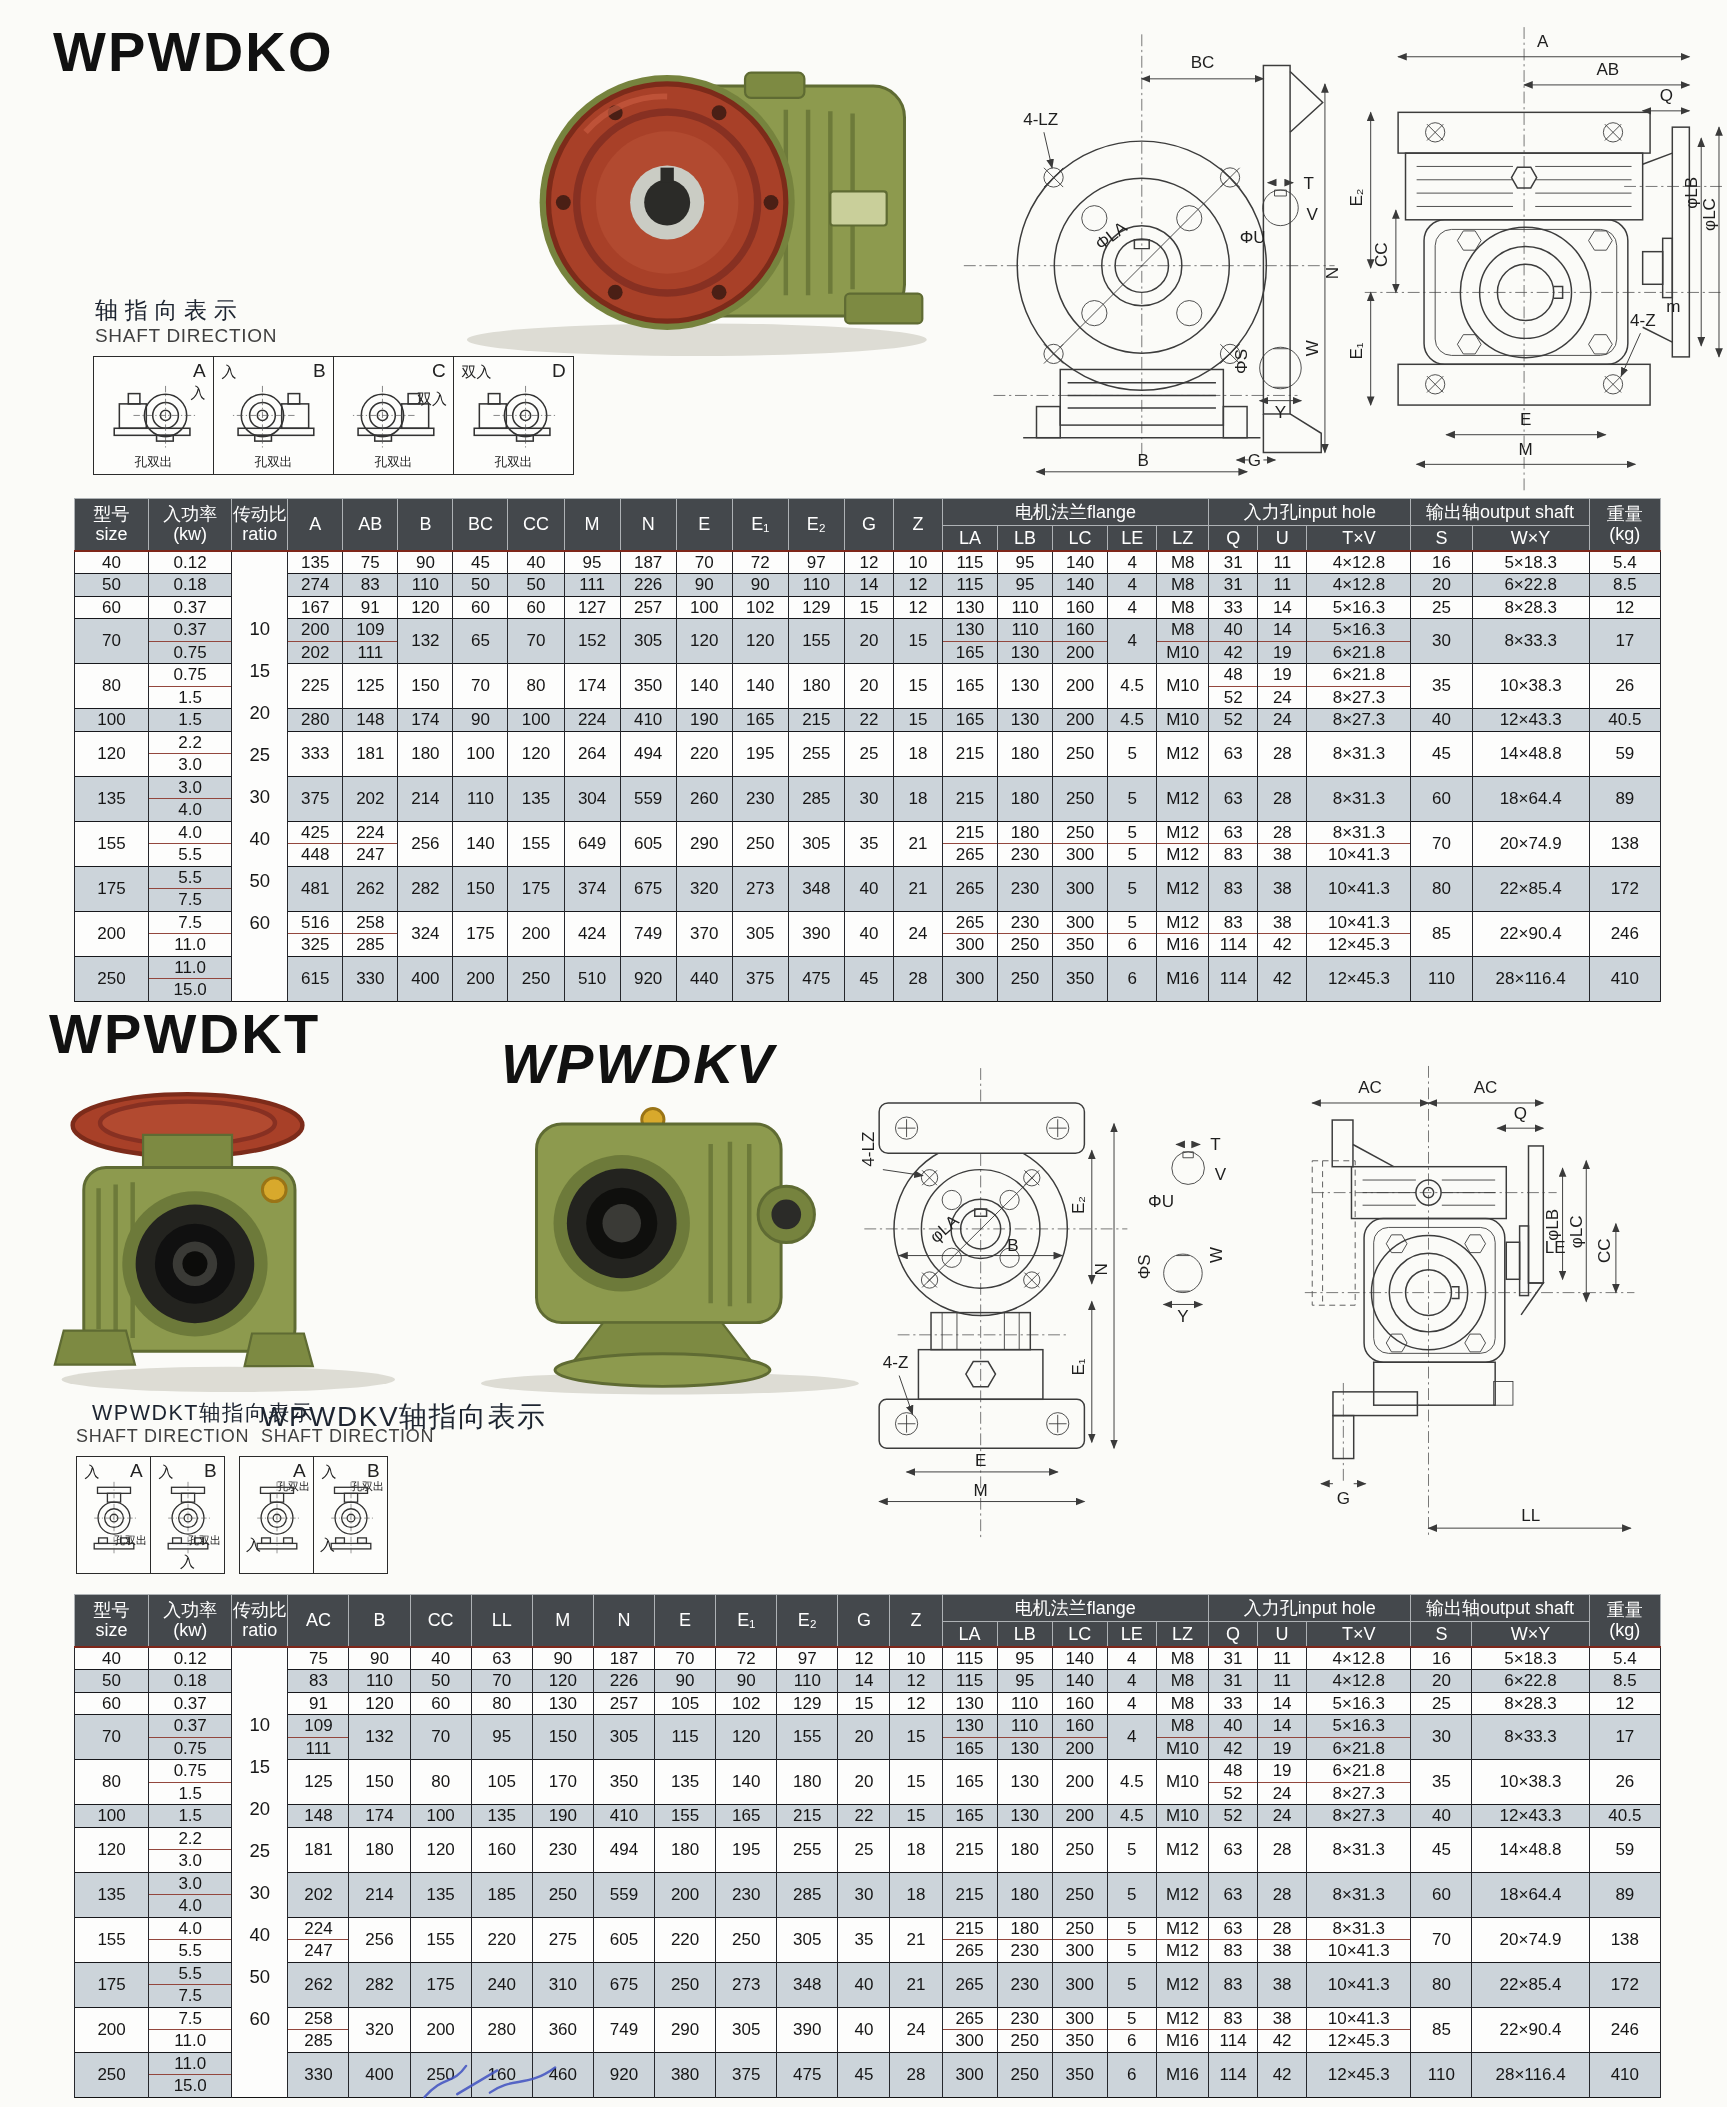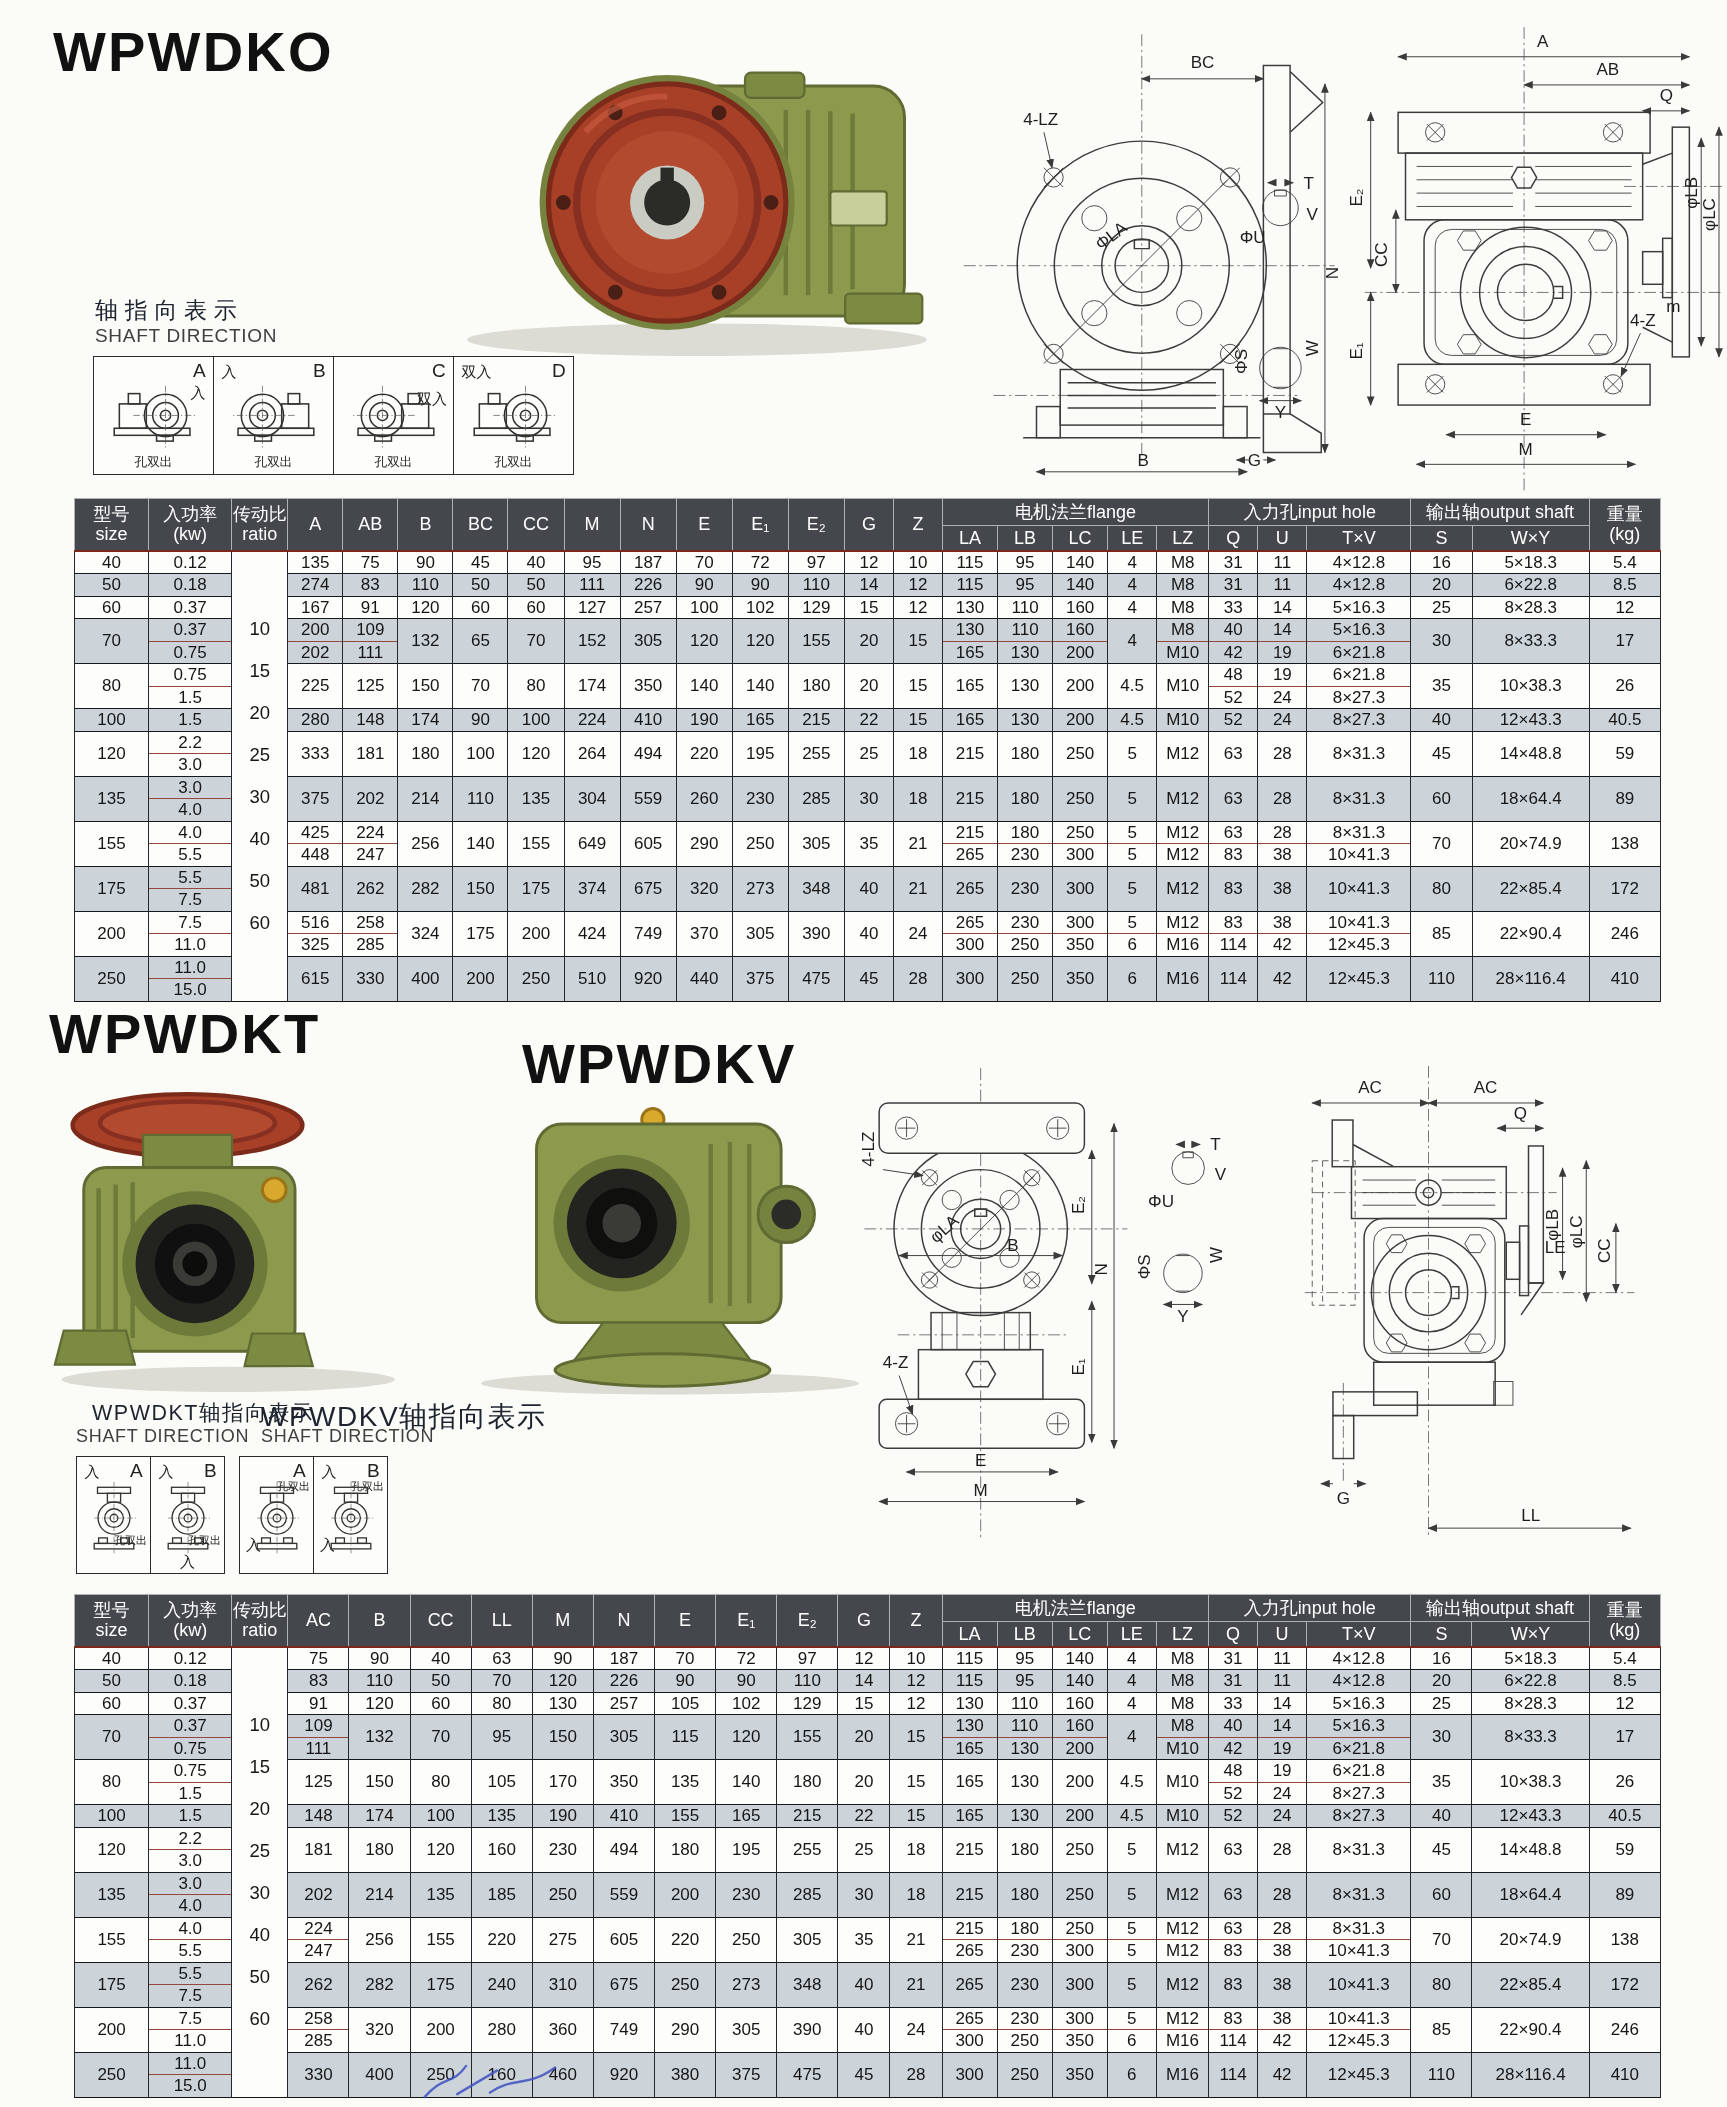--- a/index.html
+++ b/index.html
@@ -739,21 +739,21 @@
           <td rowspan="2">28×116.4</td>
           <td rowspan="2">410</td>
         </tr>
         <tr class="shade">
           <td>15.0</td>
         </tr>
       </tbody>
     </table>
 
   <h1 class="model-title abs" style="left:49px;top:1001px;">WPWDKT</h1>
-  <h1 class="model-title abs" style="left:522px;top:1031px;">WPWDKV</h1>
+  <h1 class="model-title abs" style="left:501px;top:1031px;font-style:italic;">WPWDKV</h1>
 
   <svg class="abs" style="left:43px;top:1062px;" width="378" height="334" viewBox="0 0 510 450">
     <ellipse cx="250" cy="428" rx="225" ry="17" fill="#dddcd4"></ellipse>
     <ellipse cx="195" cy="85" rx="155" ry="42" fill="#a84028" stroke="#7c2b1a" stroke-width="6"></ellipse>
     <ellipse cx="195" cy="82" rx="118" ry="29" fill="#b24a30" stroke="#873022" stroke-width="6"></ellipse>
     <rect x="135" y="98" width="120" height="52" fill="#7d8a42" stroke="#5f6b33" stroke-width="3"></rect>
     <rect x="55" y="142" width="285" height="248" rx="30" fill="#8d9a4e" stroke="#5f6b33" stroke-width="4"></rect>
     <g stroke="#6d7a3a" stroke-width="6">
       <line x1="75" y1="170" x2="75" y2="360"></line>
         <line x1="98" y1="165" x2="98" y2="368"></line>

